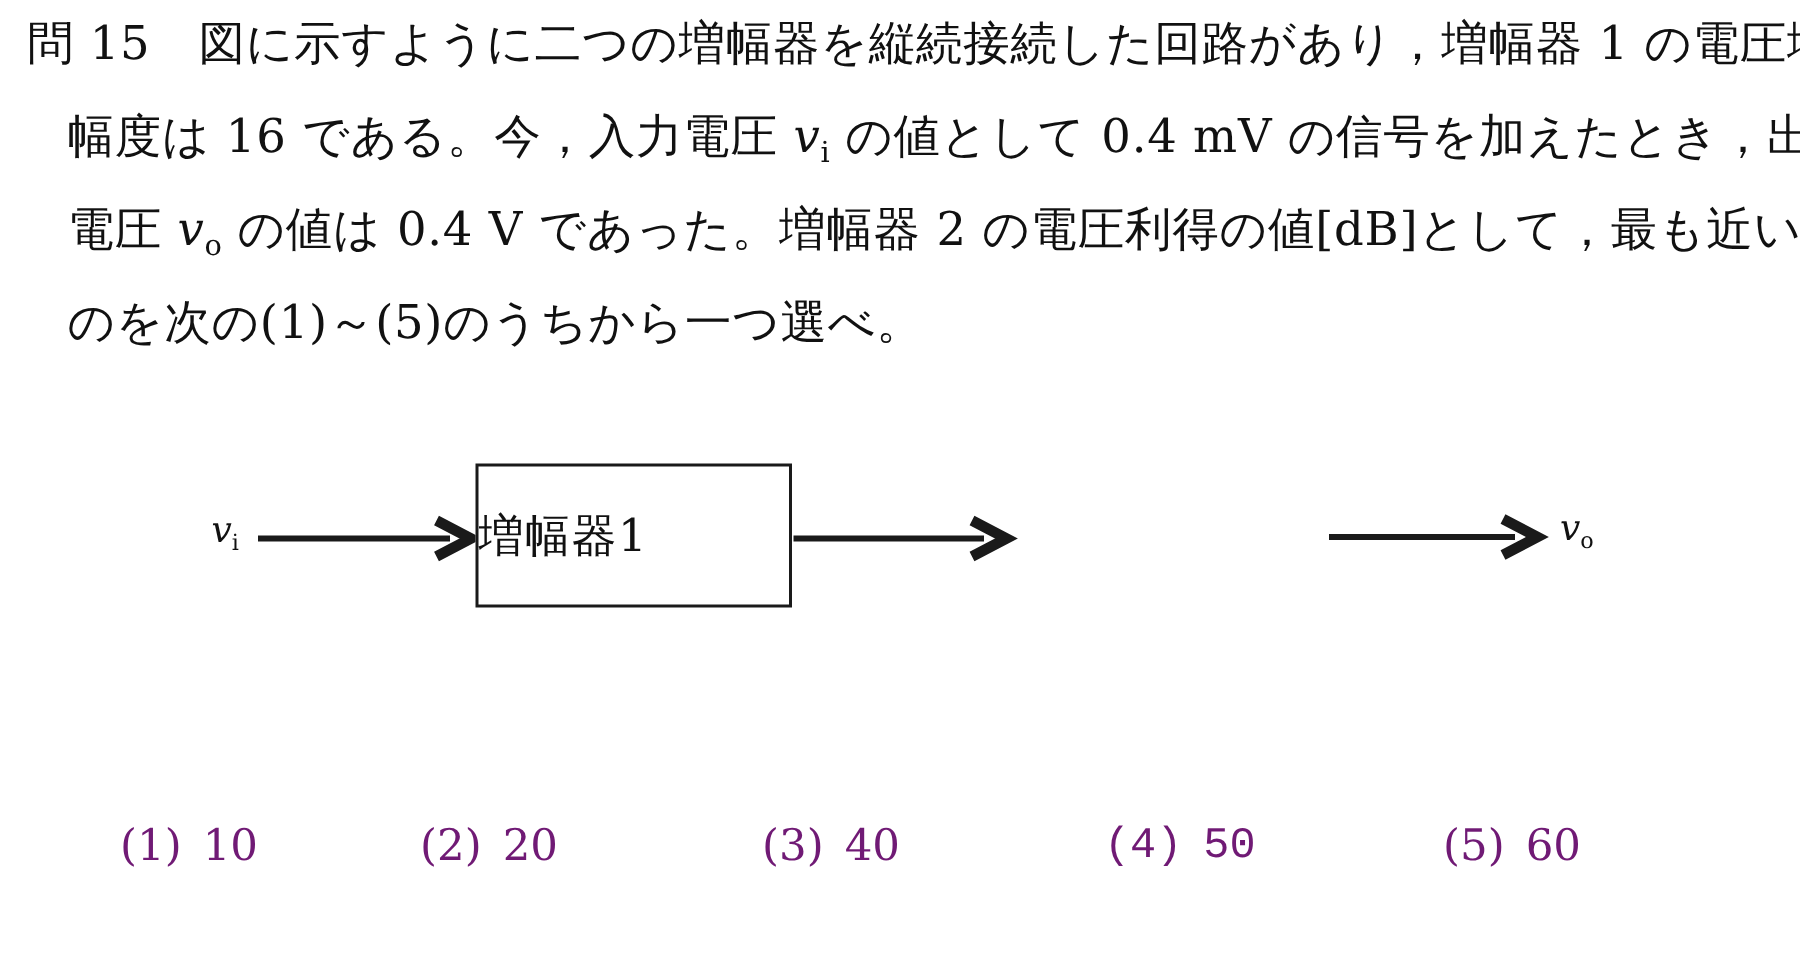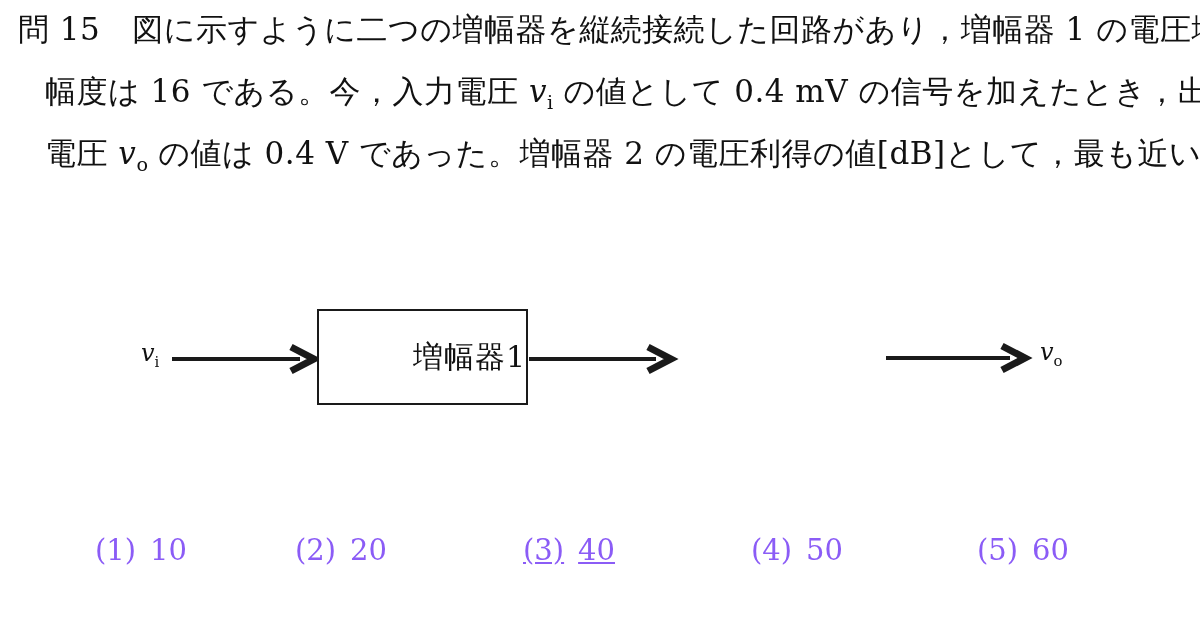--- a/index.html
+++ b/index.html
@@ -50,70 +50,72 @@
   .amp-box {
     position: absolute;
     top: 309px;
     width: 211px;
     height: 96px;
     box-sizing: border-box;
     border: 2.5px solid #1a1a1a;
     background: #ffffff;
     display: flex;
     align-items: center;
-    justify-content: flex-end;
+    justify-content: flex-start;
     font-size: 30px;
     letter-spacing: 1px;
     color: #111111;
   }
   .amp-box.box1 { left: 317px; }
   .amp-box.box2 { left: 674px; }
   .io-label {
     position: absolute;
     font-size: 24px;
     line-height: 1;
     color: #111111;
   }
   .io-label.vi { left: 141px;  top: 341px; }
   .io-label.vo { left: 1040px; top: 340px; }
   
   .option {
     position: absolute;
-    top: 536px;
+    top: 549px;
     font-size: 29px;
     line-height: 1;
     white-space: nowrap;
-    color: #8b5cf6;
+    color: #701a75;
     cursor: default;
-    margin-left: 15px;
   }
   .opt-1 { left: 80px; }
   .opt-2 { left: 280px; }
-  .opt-3 { left: 508px; text-decoration: underline; }
-  .opt-4 { left: 736px; }
+  .opt-3 { left: 508px; }
+  .opt-4 { left: 736px; font-family: Liberation Mono, monospace; }
   .opt-5 { left: 962px; }
   .opt-val { margin-left: 14px; }
 </style>
 </head>
 <body>
 
 <div class="page">
 
   <div class="q-line line1">
     <span>問 15</span><span class="label-gap"></span><span>図に示すように二つの増幅器を縦続接続した回路があり，増幅器 1 の電圧増</span>
   </div>
 
   <div class="q-line line2">
     <span>幅度は 16 である。今，入力電圧 </span><span class="var">v</span><span class="sub">i</span><span> の値として 0.4 mV の信号を加えたとき，出力</span>
   </div>
 
   <div class="q-line line3">
     <span>電圧 </span><span class="var">v</span><span class="sub">o</span><span> の値は 0.4 V であった。増幅器 2 の電圧利得の値[dB]として，最も近いも</span>
   </div>
 
+  <div class="q-line line4">
+    <span>のを次の(1)～(5)のうちから一つ選べ。</span>
+  </div>
 
   <svg class="diagram-svg" viewBox="0 0 1200 636" xmlns="http://www.w3.org/2000/svg">
 
     <g stroke="#1a1a1a" fill="none">
       <line x1="172" y1="359" x2="300" y2="359" stroke-width="4"></line>
       <path d="M 291 347 L 314 359 L 291 371" stroke-width="7" stroke-linejoin="miter"></path>
     </g>
 
     <g stroke="#1a1a1a" fill="none">
       <line x1="529" y1="359" x2="656" y2="359" stroke-width="4"></line>

